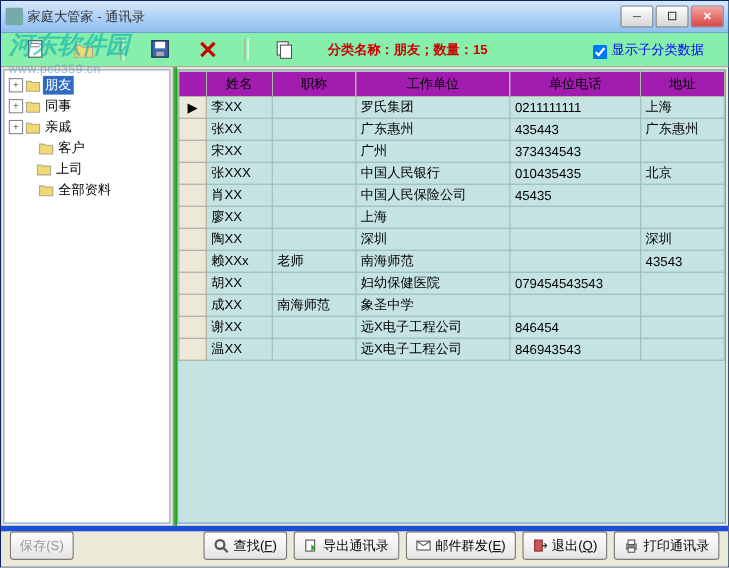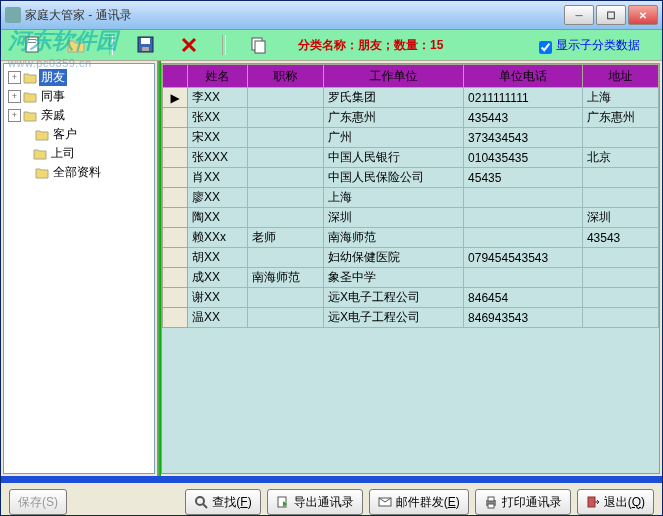--- a/index.html
+++ b/index.html
@@ -25,21 +25,21 @@
 .tree-item.sel span.lbl{background:#316ac5;color:#fff;padding:0 2px}
 .tree-item span.lbl{padding:0 2px}
 .splitter{width:4px;background:linear-gradient(to right,#8a8,#0a0);cursor:col-resize}
 .grid-wrap{flex:1;margin:2px 2px 2px 0;display:flex;flex-direction:column;min-width:0}
 .grid{flex:1;background:#c5e3e3;border:1px solid #7f9db9;overflow:auto}
 table{border-collapse:collapse;width:100%;font-size:12px}
 th{background:#a21caf;border:1px solid #aca899;padding:2px 4px;font-weight:normal;height:18px;text-align:center;position:sticky;top:0}
 td{border:1px solid #9bb;padding:1px 4px;height:17px;background:#c5e3e3;white-space:nowrap}
 td.rowhdr{width:14px;background:#ece9d8;border:1px solid #aca899;text-align:center}
 .row-cursor{color:#000}
-.footer{height:32px;background:#ece9d8;display:flex;align-items:flex-end;padding:0 8px;gap:6px;border-top:7px solid #1d4ed8}
+.footer{height:32px;background:#ece9d8;display:flex;align-items:flex-start;padding:0 8px;gap:6px;border-top:5px solid #1d4ed8}
 .btn{height:24px;padding:0 8px;background:linear-gradient(#fff,#e4e4e4);border:1px solid #7a7a7a;border-radius:3px;display:flex;align-items:center;gap:4px;cursor:pointer;font-size:12px}
 .btn.disabled{color:#999;cursor:default}
 .btn .u{text-decoration:underline}
 .spacer{flex:1}
 .watermark{position:absolute;top:30px;left:8px;pointer-events:none;opacity:0.55;color:#0aa;font-size:22px;font-family:Arial;font-style:italic;font-weight:bold;line-height:22px;z-index:50}
 .watermark small{display:block;font-size:11px;color:#58b;font-style:normal;font-weight:normal;letter-spacing:0.5px}
 svg{display:block}
 </style>
 </head>
 <body>
@@ -299,35 +299,35 @@
           <svg width="14" height="14">
             <rect x="1" y="3" width="12" height="8" fill="#fff" stroke="#555"></rect>
             <path d="M1 3l6 4 6-4" fill="none" stroke="#555"></path>
           </svg>
         </span>
       <span><span>邮件群发</span>(<span class="u">E</span>)</span>
     </div>
     <div class="btn">
       <span>
           <svg width="14" height="14">
+            <rect x="2" y="2" width="7" height="10" fill="#c55" stroke="#833"></rect>
+            <path d="M9 7h4M11 5l2 2-2 2" fill="none" stroke="#333"></path>
+          </svg>
+        </span>
+      <span><span>退出</span>(<span class="u">Q</span>)</span>
+    </div>
+    <div class="btn">
+      <span>
+          <svg width="14" height="14">
             <rect x="2" y="5" width="10" height="6" fill="#888"></rect>
             <rect x="4" y="2" width="6" height="4" fill="#fff" stroke="#555"></rect>
             <rect x="4" y="9" width="6" height="4" fill="#fff" stroke="#555"></rect>
           </svg>
         </span>
       <span>打印通讯录</span>
-    </div>
-    <div class="btn">
-      <span>
-          <svg width="14" height="14">
-            <rect x="2" y="2" width="7" height="10" fill="#c55" stroke="#833"></rect>
-            <path d="M9 7h4M11 5l2 2-2 2" fill="none" stroke="#333"></path>
-          </svg>
-        </span>
-      <span><span>退出</span>(<span class="u">Q</span>)</span>
     </div>
   </div>
 </div>
 
 <div class="watermark">
   <span>河东软件园</span>
   <small>www.pc0359.cn</small>
 </div>
 
 </body></html>

